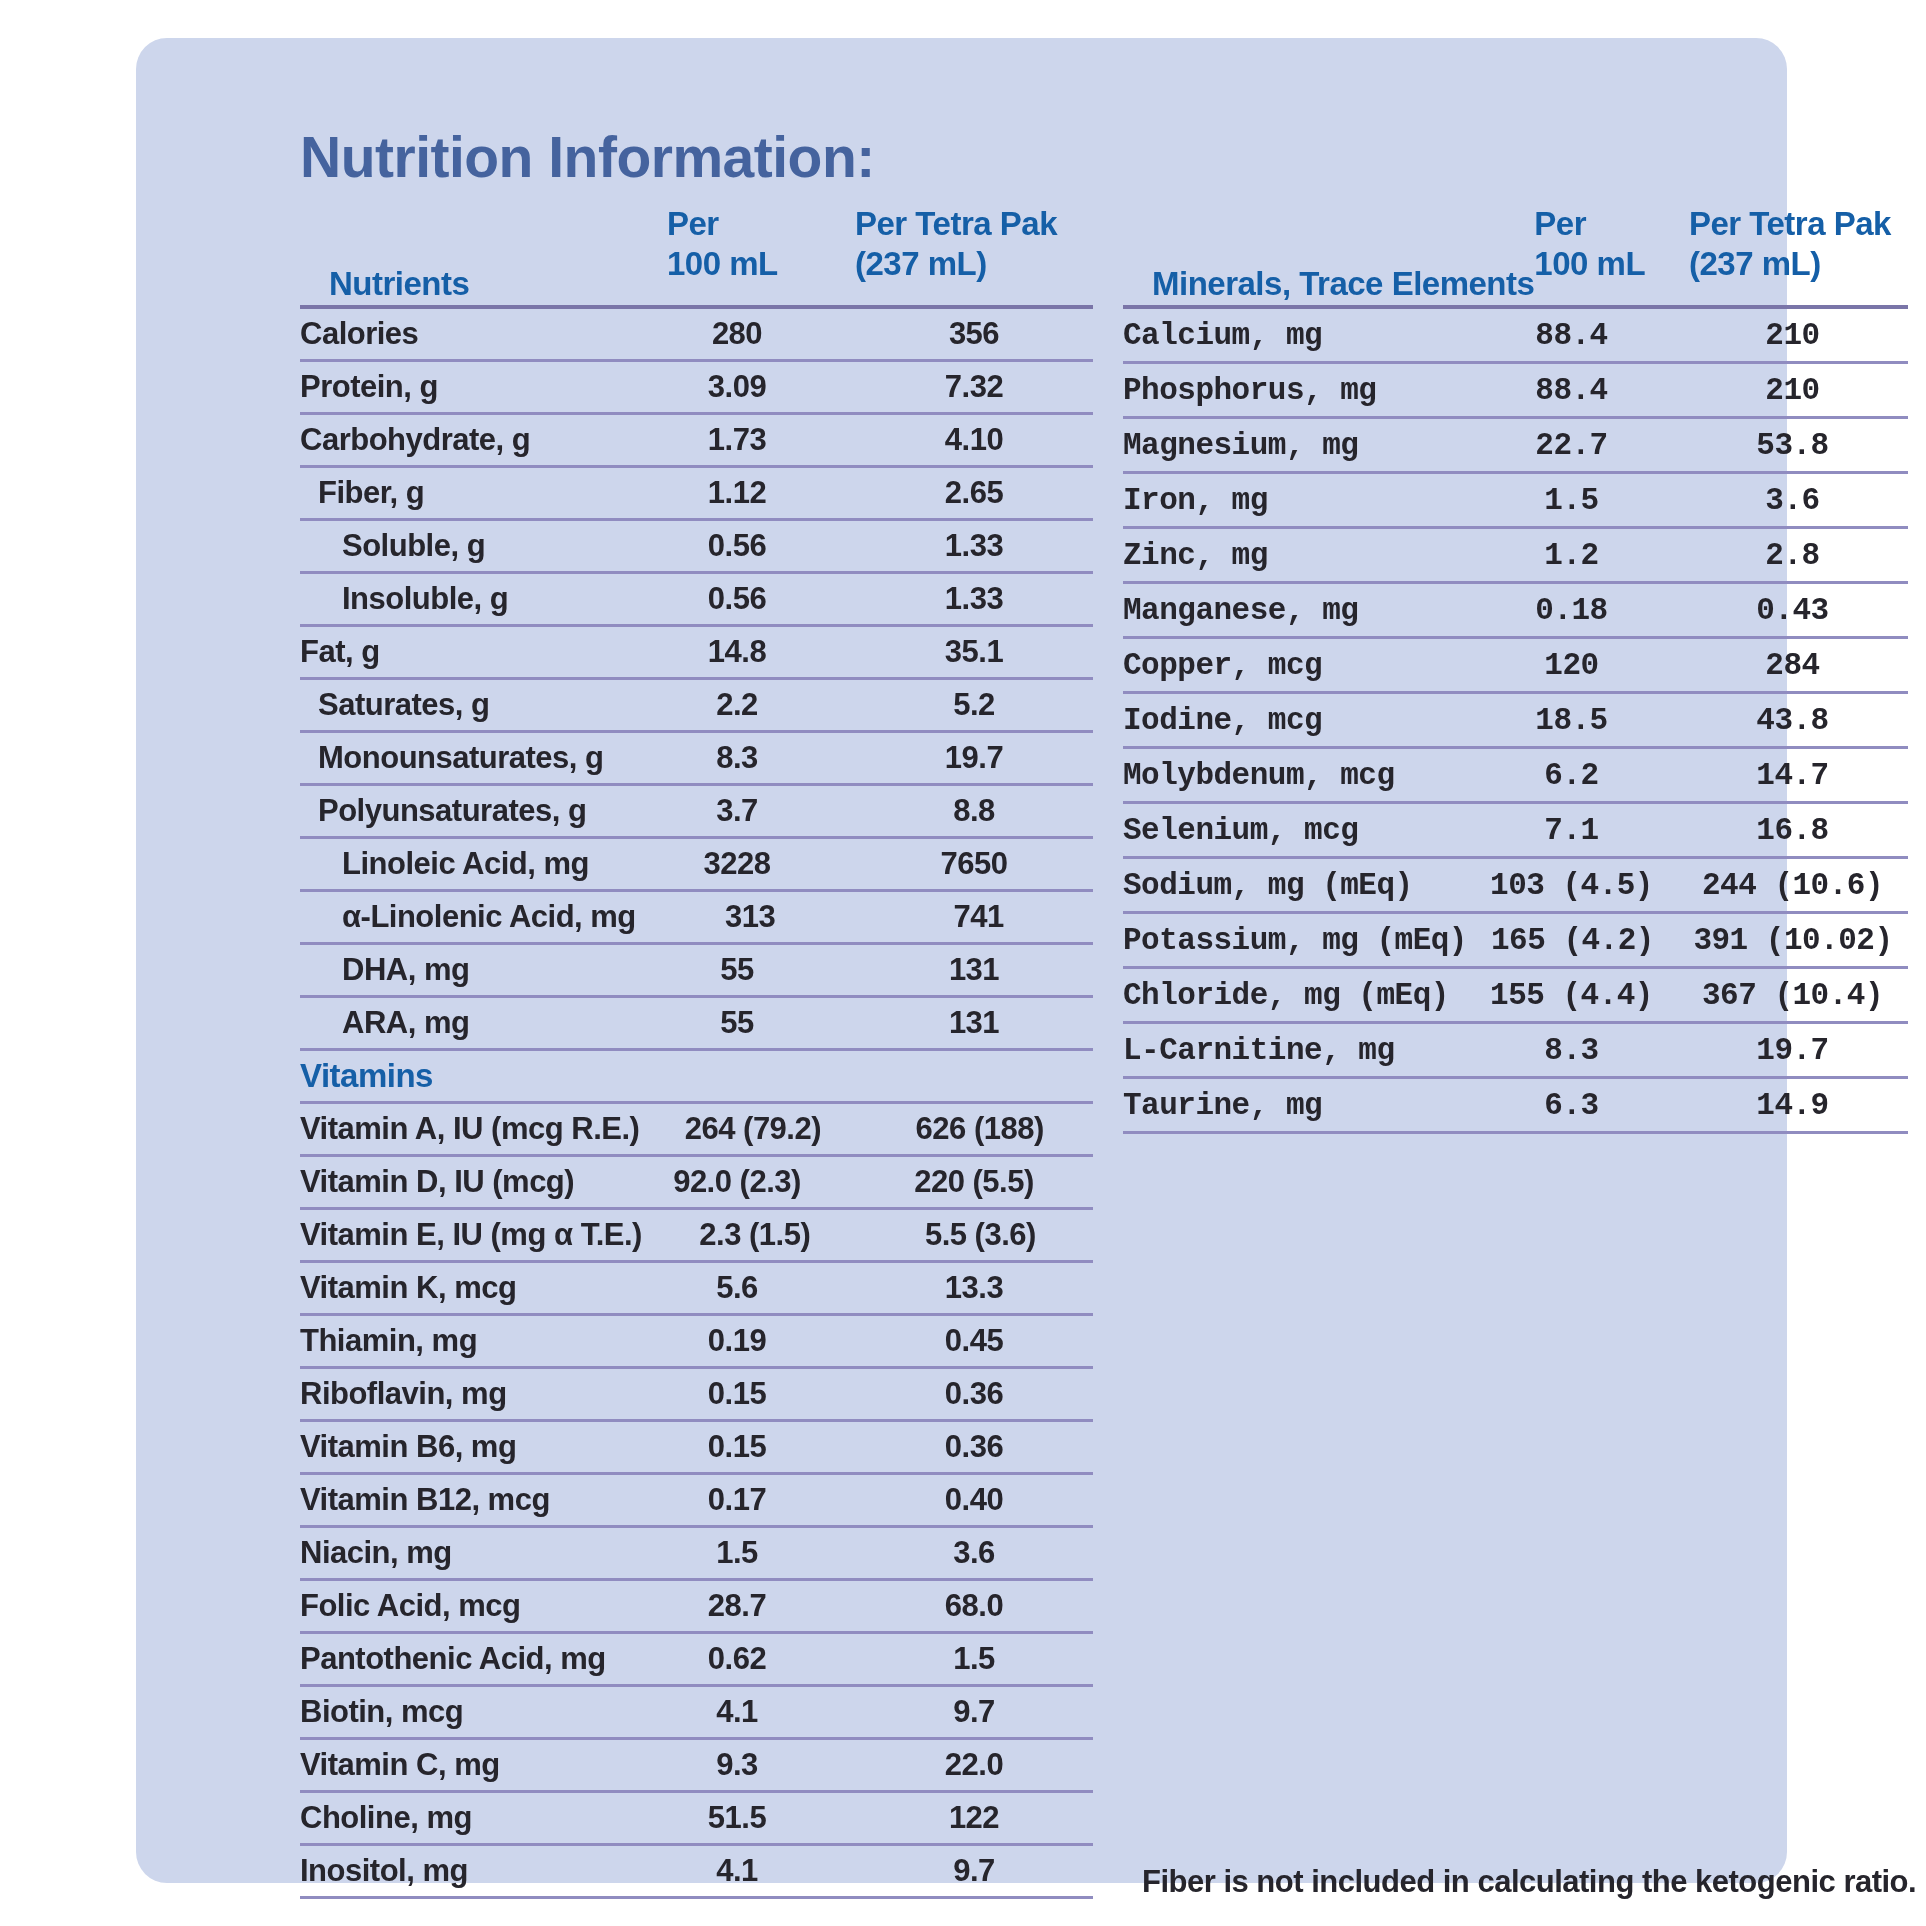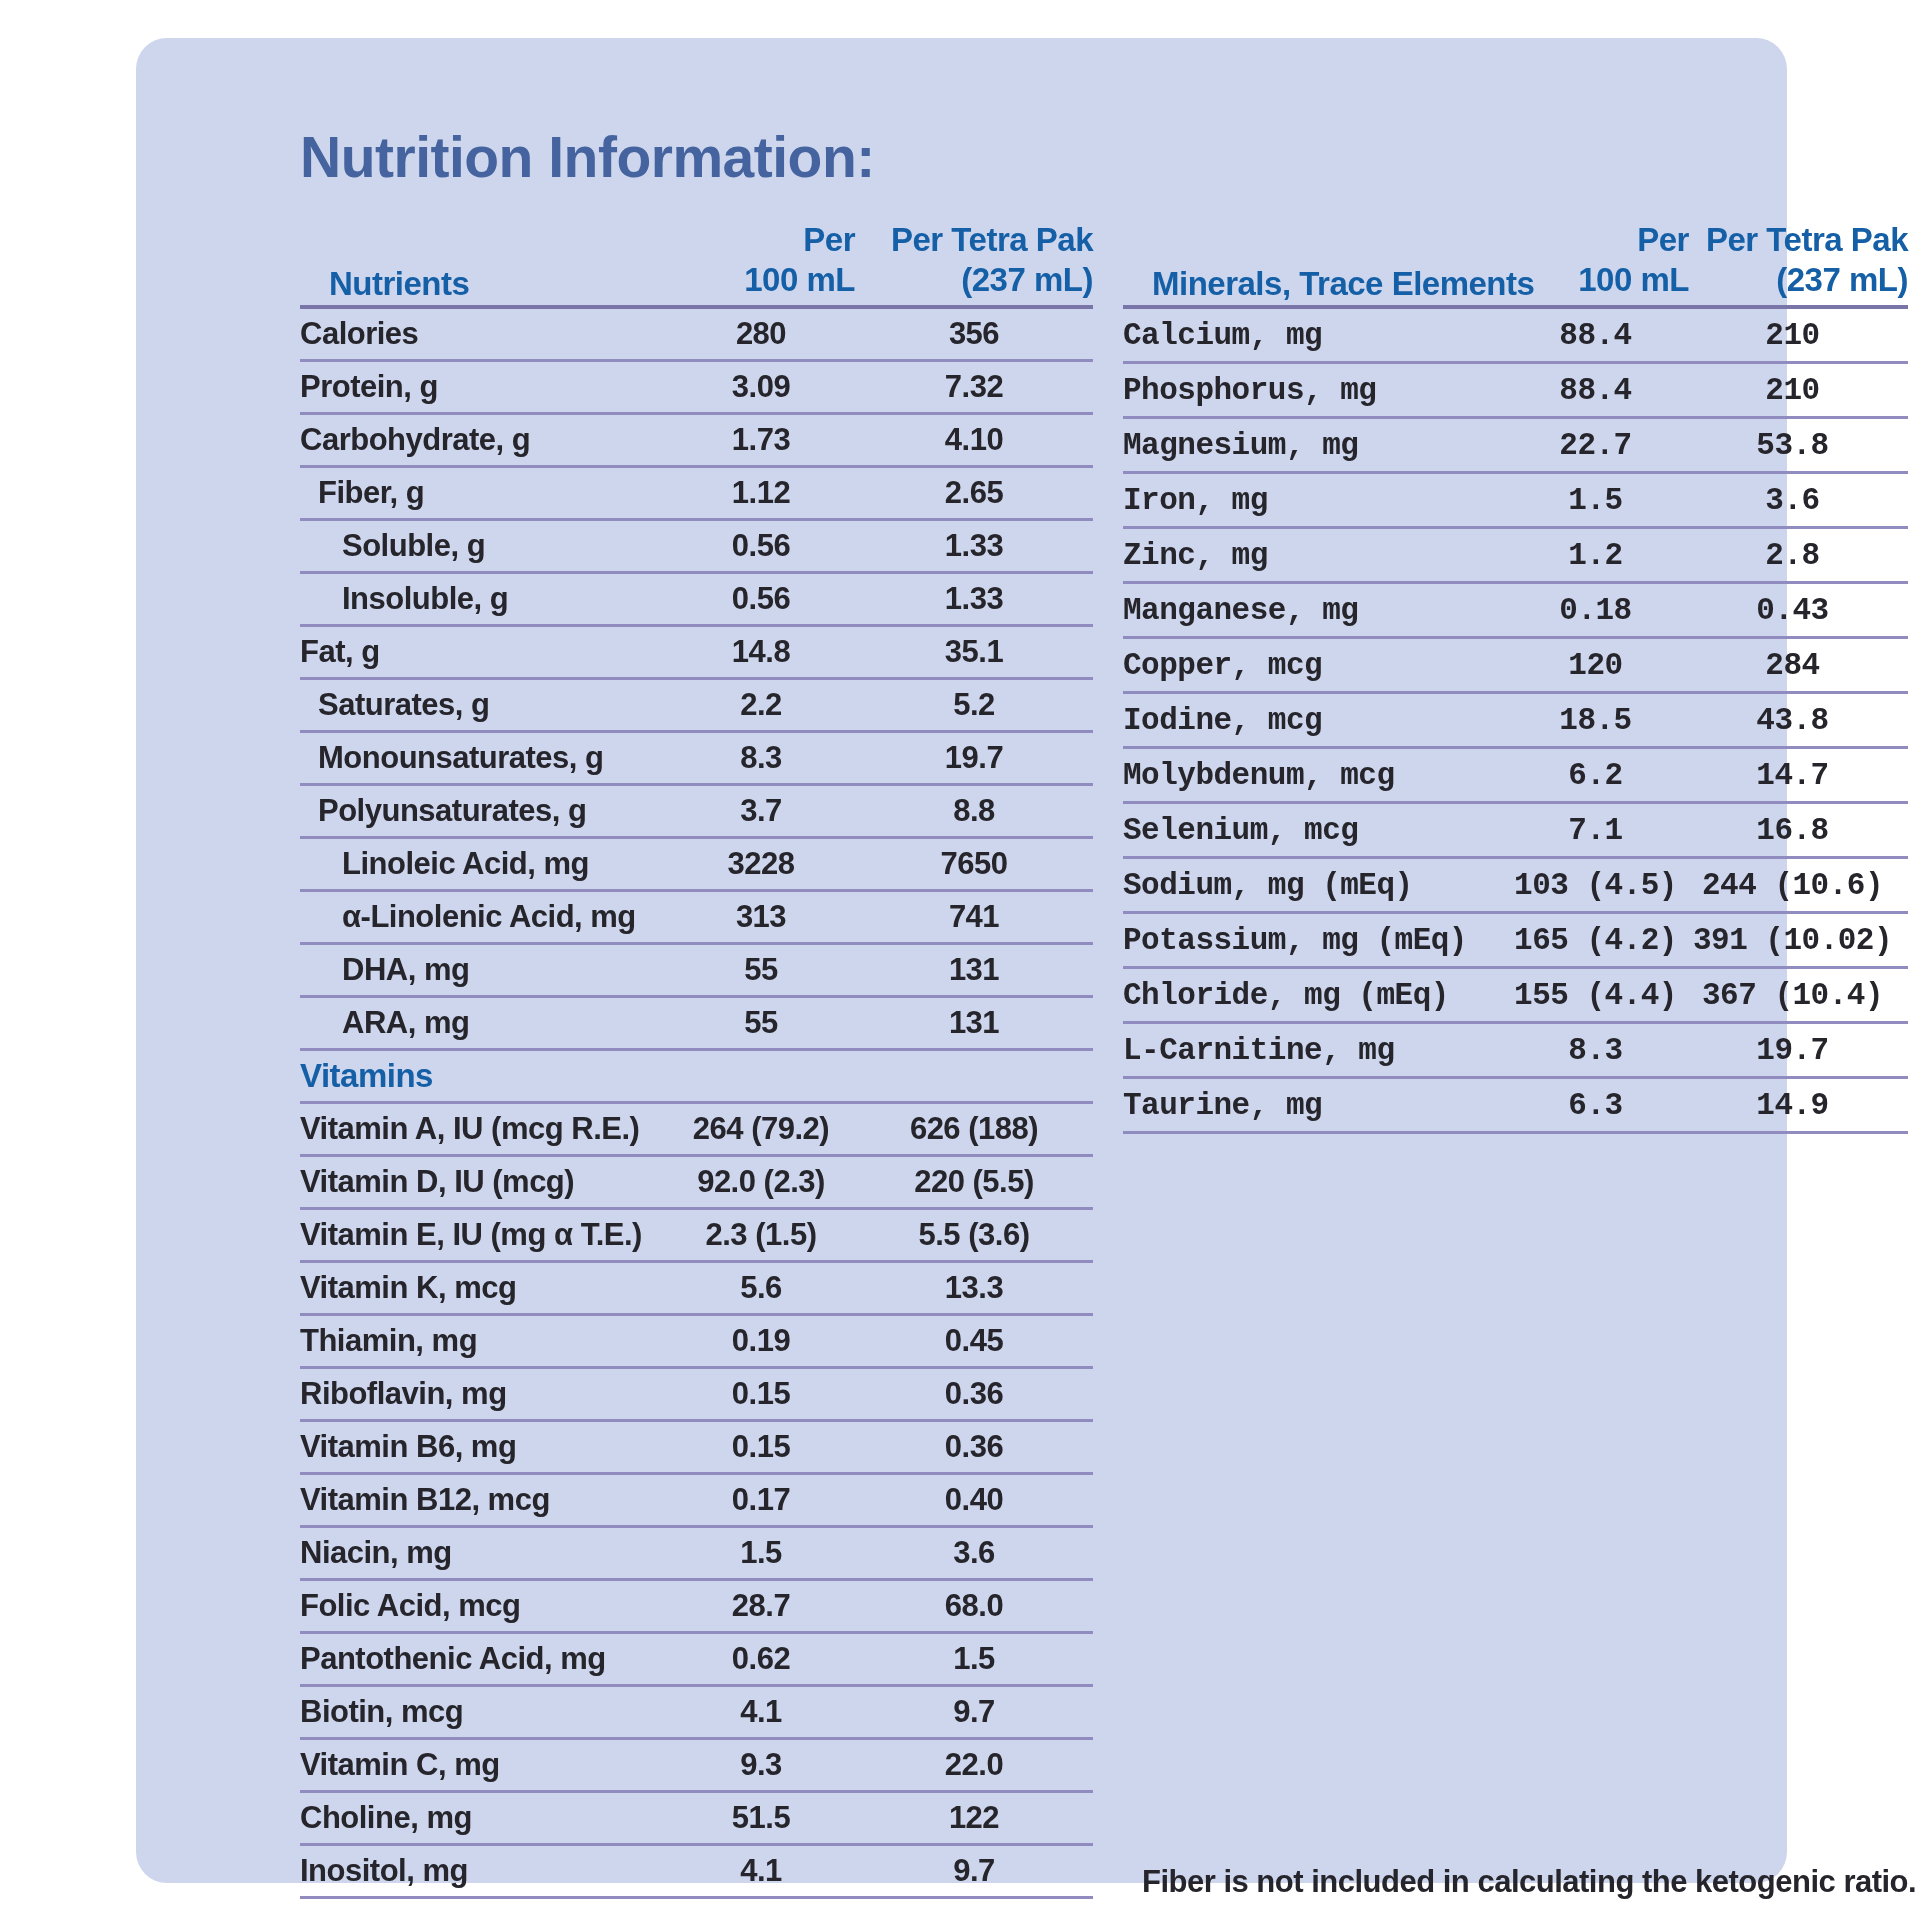--- a/index.html
+++ b/index.html
@@ -55,39 +55,40 @@
     font-size: 33px;
   }
   .h-label {
     flex: 1;
     white-space: nowrap;
     padding-bottom: 2px;
     letter-spacing: -0.5px;
     margin-left: 29px;
   }
   .h-col {
-    text-align: right;
-    padding-bottom: 5px;
+    text-align: left;
+    padding-bottom: 21px;
     line-height: 40px;
     letter-spacing: -0.5px;
   }
   .left  .h-col.c1, .left  .col-c1 { width: 188px; }
   .left  .h-col.c2, .left  .col-c2 { width: 238px; }
   .right .h-col.c1, .right .col-c1 { width: 163px; }
   .right .h-col.c2, .right .col-c2 { width: 231px; }
 
   .tbody .row {
     display: flex;
     align-items: center;
     box-sizing: border-box;
     border-bottom: 3px solid #908cc0;
     font-size: 31px;
     font-weight: bold;
     letter-spacing: -0.5px;
     color: #26252c;
+    gap: 24px;
   }
   .left  .tbody .row { height: 53px; }
   .right .tbody .row { height: 55px; font-family: Liberation Mono, monospace; }
 
   .cell.label {
     flex: 1;
     white-space: nowrap;
   }
   .cell.label.i1 { padding-left: 18px; }
   .cell.label.i2 { padding-left: 42px; }

